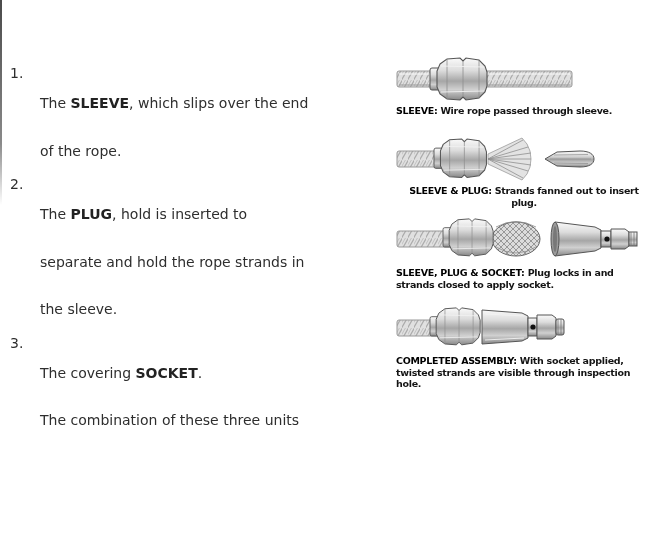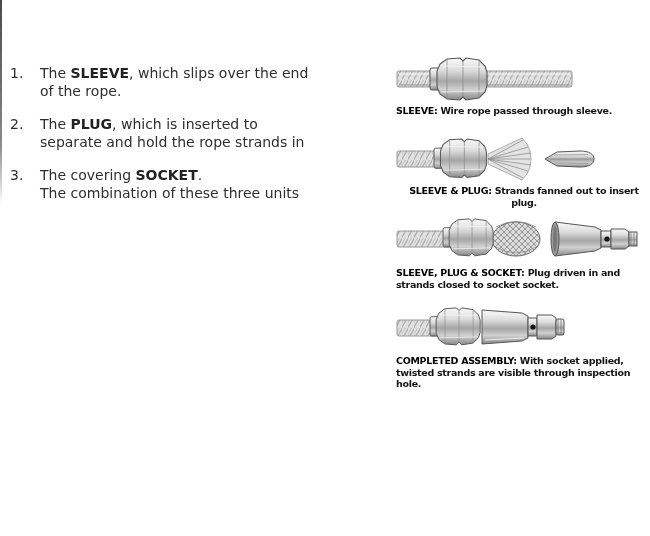--- a/index.html
+++ b/index.html
@@ -9,21 +9,21 @@
              background:linear-gradient(#4a4a4a,#8a8a8a 70%,rgba(160,160,160,0));}
 
   
   .steps{position:absolute;left:10px;top:65px;width:360px;color:#2e2e2e;
          font-size:14px;line-height:17.5px;}
   .step{display:flex;}
   .step.m1{margin-bottom:16px;}
   .step.m2{margin-bottom:16px;}
   .num{width:30px;flex:0 0 30px;}
   .txt{flex:1;}
-  .ln{display:block;white-space:nowrap;}
+  .ln{display:block;white-space:nowrap;margin-top:30px;}
   .txt b{font-weight:bold;color:#222;}
 
   
   .figs{position:absolute;left:390px;top:0;width:260px;height:516px;}
   figure{position:absolute;left:0;margin:0;width:258px;}
   figure svg{display:block;margin-left:6px;}
   figcaption{margin:3px 0 0 6px;width:256px;font-size:9.5px;line-height:11.5px;
              letter-spacing:-0.3px;color:#141414;font-weight:bold;}
   figcaption b{color:#000;font-weight:bold;margin-right:3px;}
   .f1{top:56px;} .f2{top:136px;text-align:center;} .f3{top:214px;} .f4{top:304px;} .f5{top:396px;}
@@ -70,22 +70,23 @@
       <span class="num">1.</span>
       <div class="txt">
         <span class="ln"><span>The </span><b>SLEEVE</b><span>, which slips over the end</span></span>
         <span class="ln">of the rope.</span>
       </div>
     </div>
 
     <div class="step m2">
       <span class="num">2.</span>
       <div class="txt">
-        <span class="ln"><span>The </span><b>PLUG</b><span>, which is inserted to</span></span>
+        <span class="ln"><span>The </span><b>PLUG</b><span>, hold is inserted to</span></span>
         <span class="ln">separate and hold the rope strands in</span>
+        <span class="ln">the sleeve.</span>
       </div>
     </div>
 
     <div class="step">
       <span class="num">3.</span>
       <div class="txt">
         <span class="ln"><span>The covering </span><b>SOCKET</b><span>.</span></span>
         <span class="ln">The combination of these three units</span>
       </div>
     </div>
@@ -127,21 +128,21 @@
           <path d="M4,2 L44,7 L50,10 L50,28 L44,31 L4,36 Z" fill="url(#gMet)" stroke="#555"></path>
           <ellipse cx="4" cy="19" rx="4" ry="17" fill="#9a9a9a" stroke="#555"></ellipse>
           <ellipse cx="4" cy="19" rx="2" ry="13" fill="#787878"></ellipse>
           <rect x="50" y="11" width="10" height="16" fill="url(#gMet)" stroke="#555"></rect>
           <path d="M60,9 L74,9 L78,12 L78,26 L74,29 L60,29 Z" fill="url(#gMet)" stroke="#555"></path>
           <rect x="78" y="12" width="8" height="14" fill="url(#gMet)" stroke="#555"></rect>
           <path d="M80,12 L80,26 M83,12 L83,26" stroke="#777" stroke-width="0.8"></path>
           <circle cx="56" cy="19" r="2.6" fill="#111"></circle>
         </g>
       </svg>
-      <figcaption><b>SLEEVE, PLUG &amp; SOCKET:</b><span>Plug driven in and strands closed to socket socket.</span></figcaption>
+      <figcaption><b>SLEEVE, PLUG &amp; SOCKET:</b><span>Plug locks in and strands closed to apply socket.</span></figcaption>
     </figure>
 
     <figure class="f4">
       <svg width="175" height="48" viewBox="0 0 175 48">
         <rect x="1" y="16" width="44" height="16" rx="2" fill="url(#pRope)" stroke="#999"></rect>
         <use href="#sleeveG" transform="translate(34,3) scale(0.88)"></use>
         <g transform="translate(86,4)">
           <path d="M0,2 L40,5 L46,8 L46,30 L40,33 L0,36 Z" fill="url(#gMet)" stroke="#555"></path>
           <rect x="46" y="10" width="9" height="18" fill="url(#gMet)" stroke="#555"></rect>
           <path d="M55,7 L70,7 L74,10 L74,28 L70,31 L55,31 Z" fill="url(#gMet)" stroke="#555"></path>

